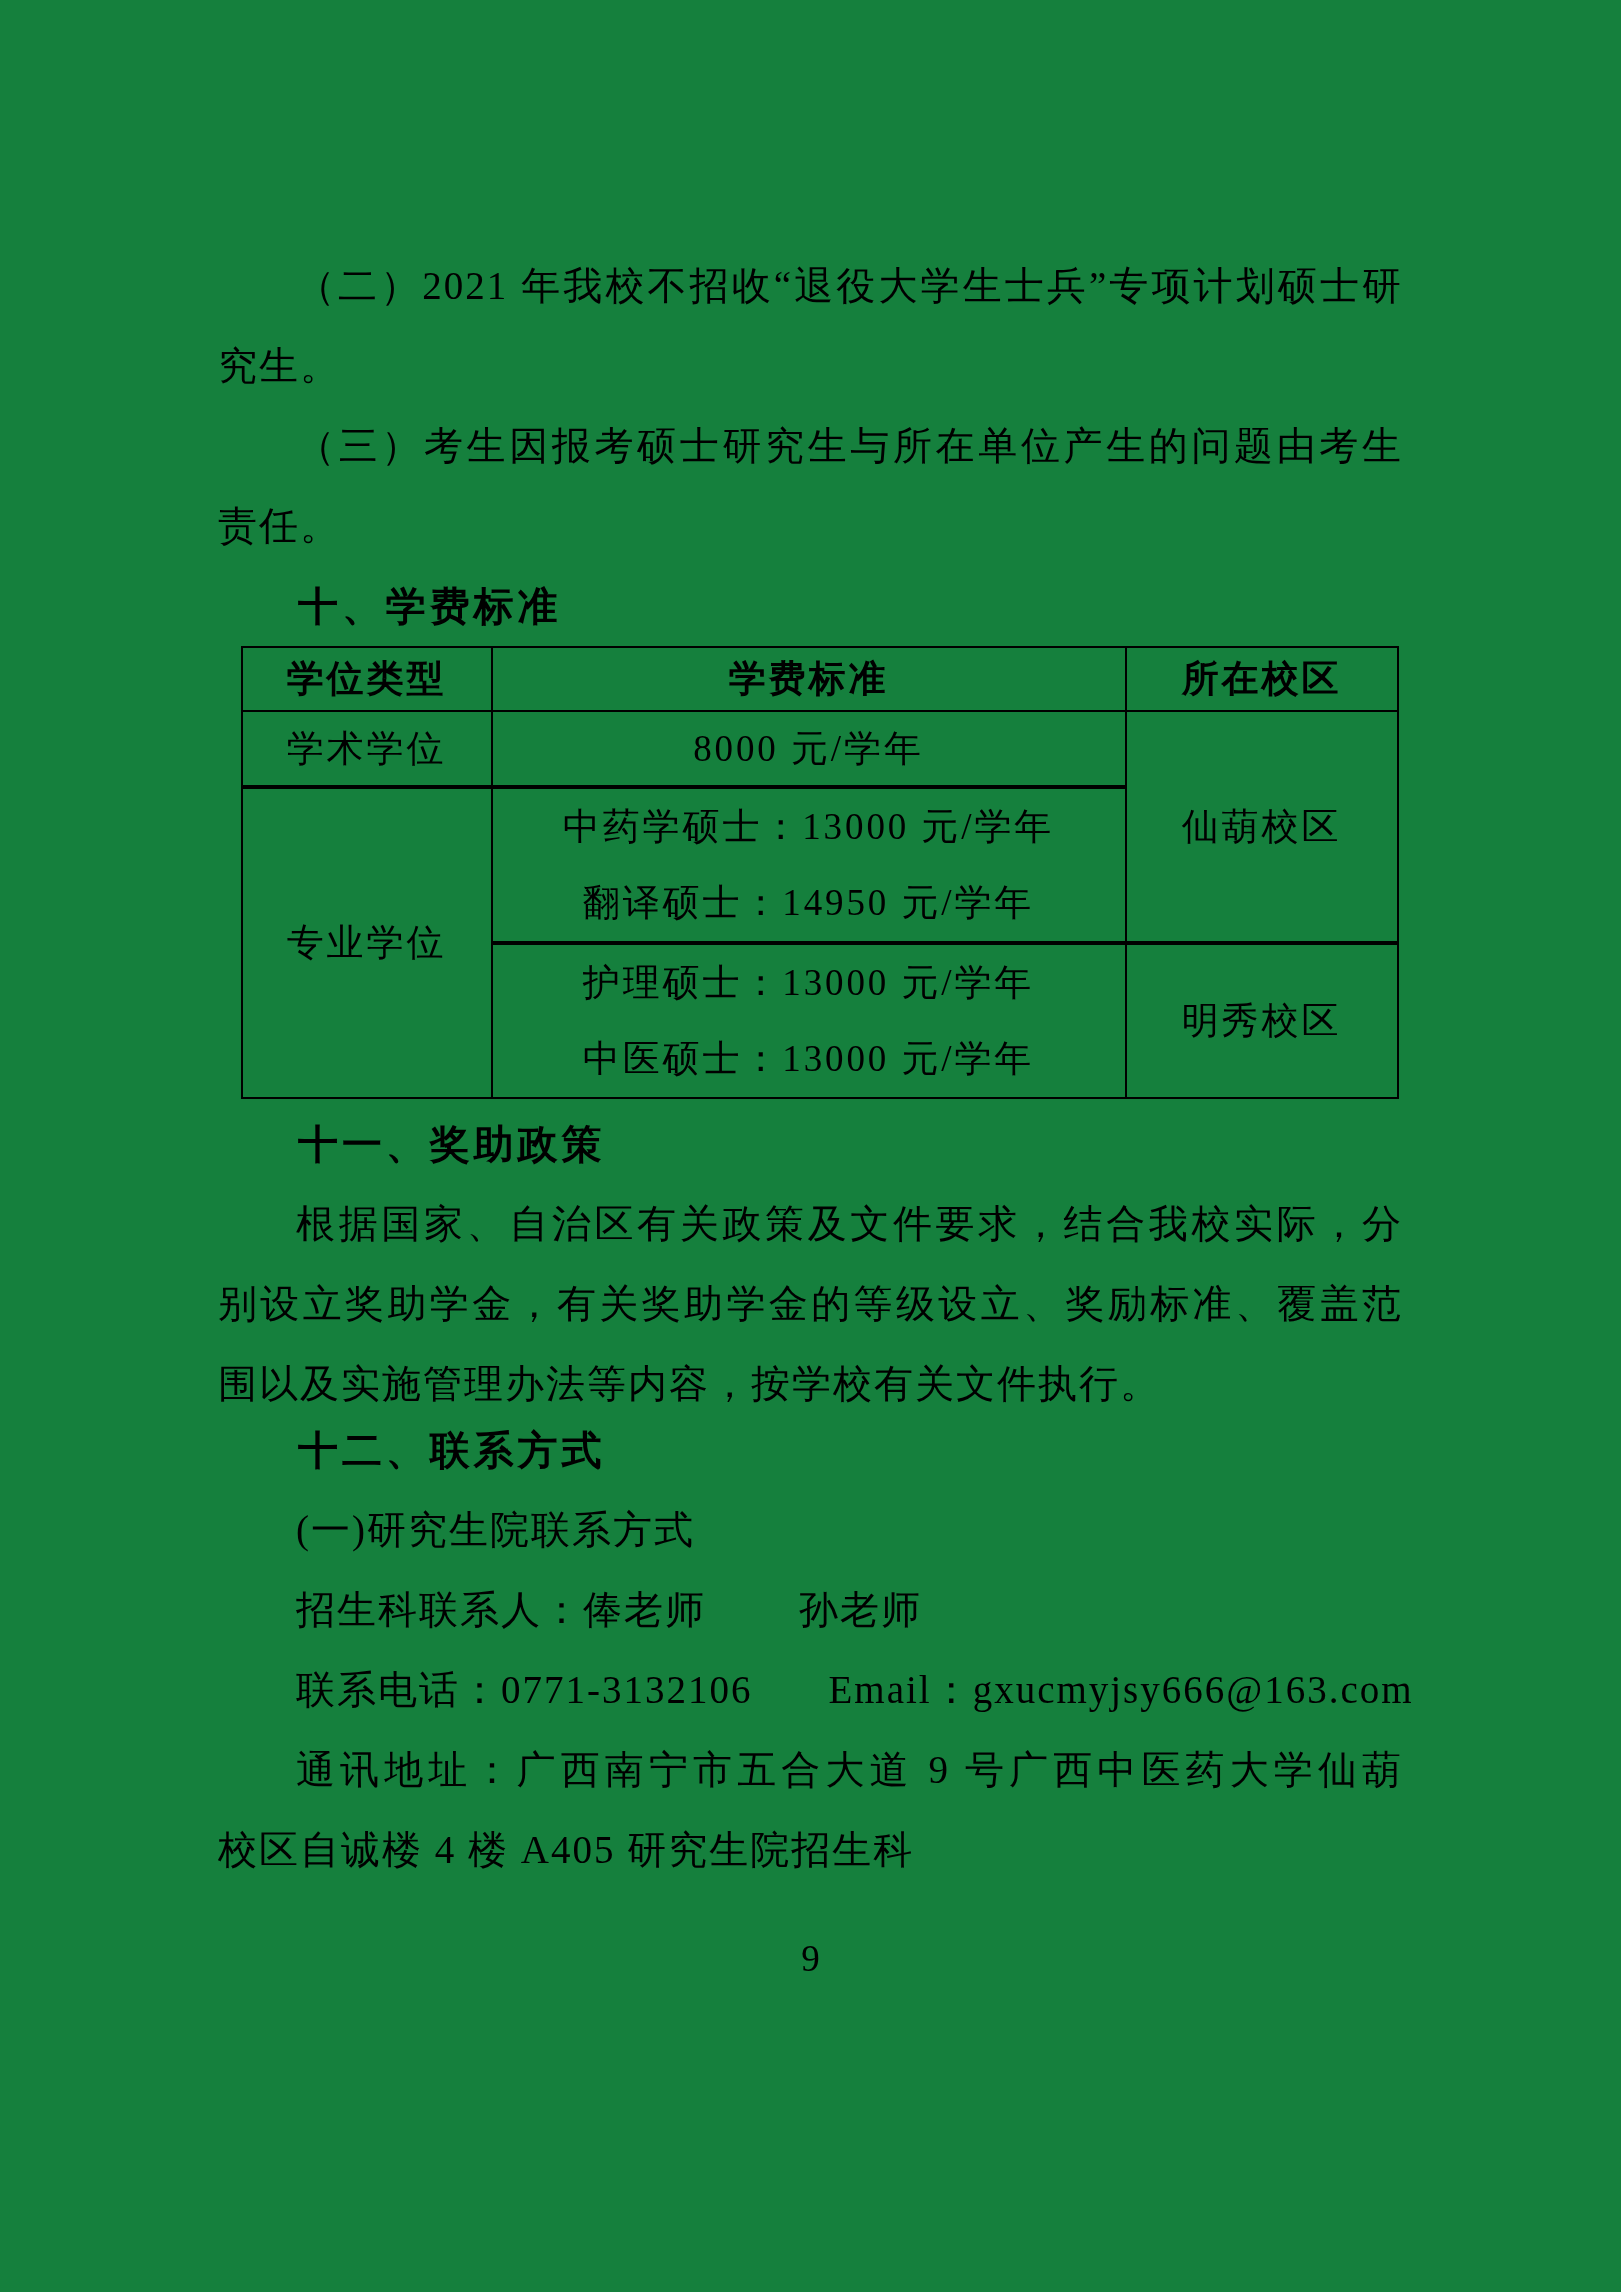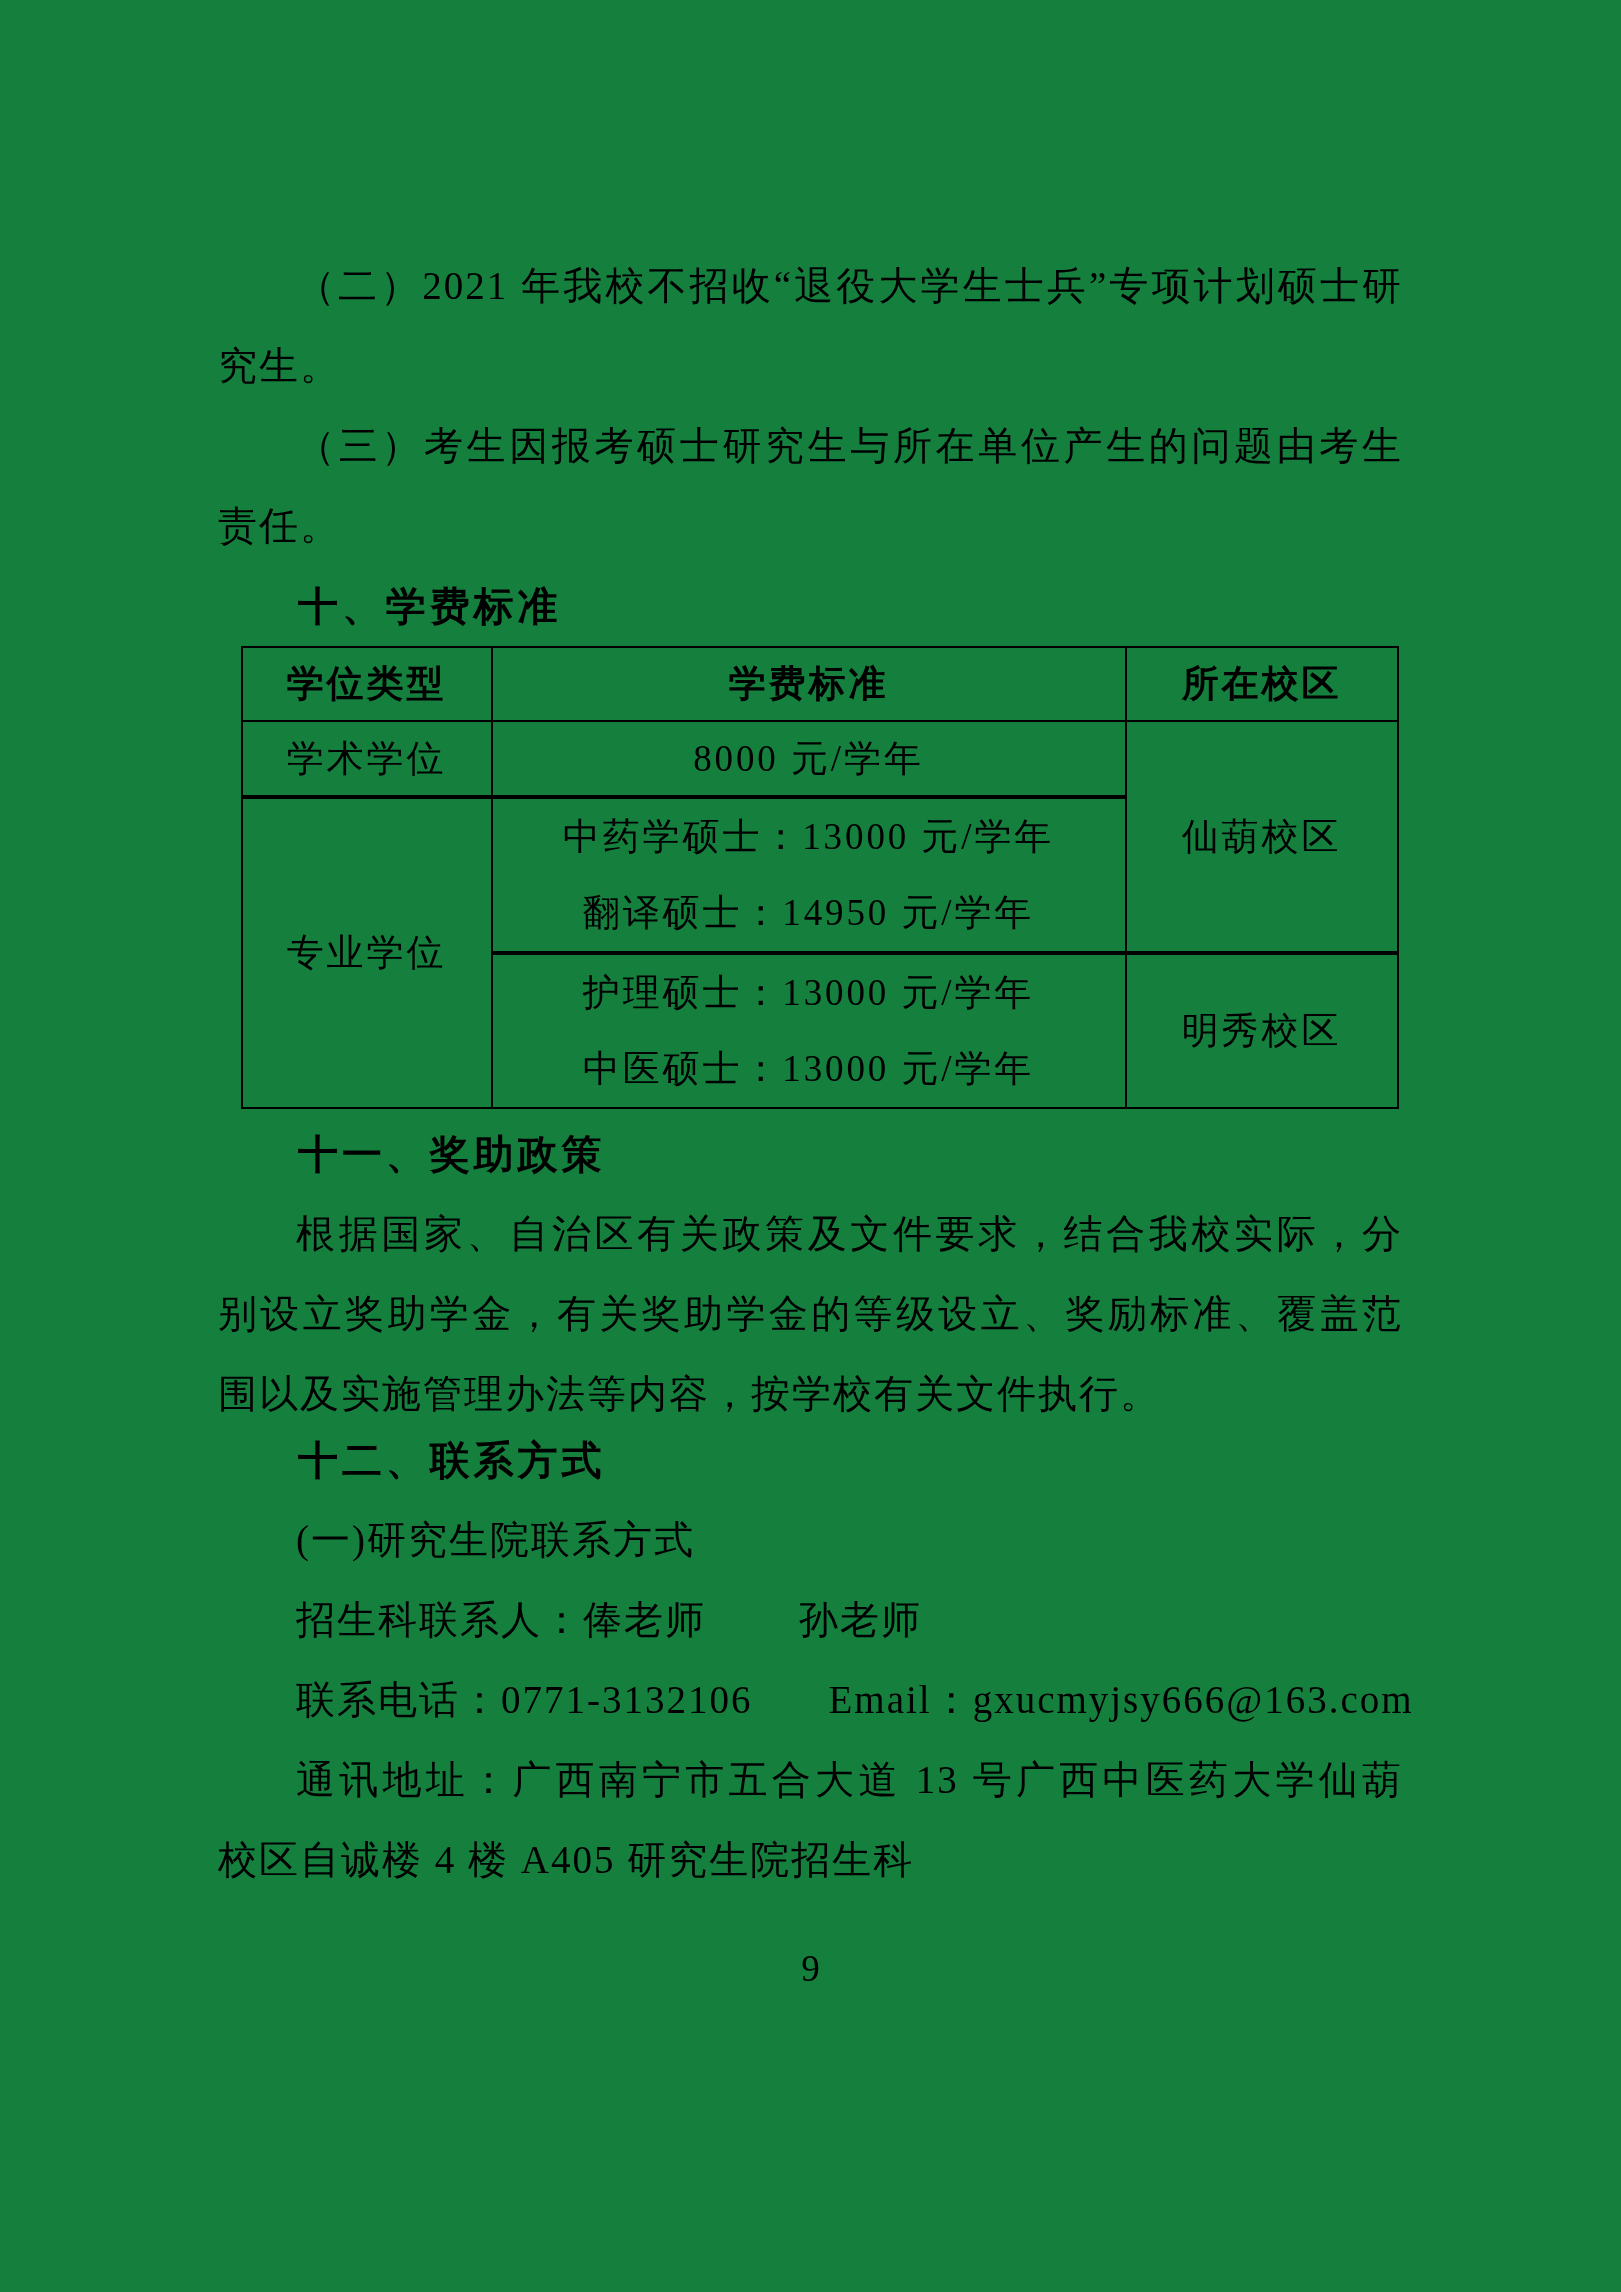--- a/index.html
+++ b/index.html
@@ -46,21 +46,21 @@
     margin-left:22.5px;
   }
   .fee-table th, .fee-table td {
     border:2.9px solid #000;
     text-align:center;
     vertical-align:middle;
     font-size:37px;
     letter-spacing:2.9px;
     font-weight:normal;
   }
-  .fee-table th { font-weight:bold; height:74px; }
+  .fee-table th { font-weight:bold; height:64px; }
   .fee-table td.single-row { height:76px; }
   .fee-table td.double-row { height:151px; }
   .fee-line { line-height:76px; white-space:nowrap; }
   .thick-bottom { border-bottom-width:4.9px !important; }
   .gap-person { margin-left:93px; }
   .gap-email { margin-left:76px; }
   .page-number {
     margin-top:29px;
     text-align:center;
     font-size:37px;
@@ -129,21 +129,21 @@
 
     <div class="sec-heading contact-heading">十二、联系方式</div>
     <div>
       <div class="line indent">(一)研究生院联系方式</div>
       <div class="line indent">
         <span>招生科联系人：</span><span>俸老师</span><span class="gap-person">孙老师</span>
       </div>
       <div class="line indent">
         <span>联系电话：0771-3132106</span><span class="gap-email">Email：gxucmyjsy666@163.com</span>
       </div>
-      <div class="line fill indent">通讯地址：广西南宁市五合大道 13 号广西中医药大学仙葫</div>
+      <div class="line fill indent">通讯地址：广西南宁市五合大道 9 号广西中医药大学仙葫</div>
       <div class="line">校区自诚楼 4 楼 A405 研究生院招生科</div>
     </div>
 
     <div class="page-number">9</div>
 
   </div>
 </div>
 
 
 </body></html>

